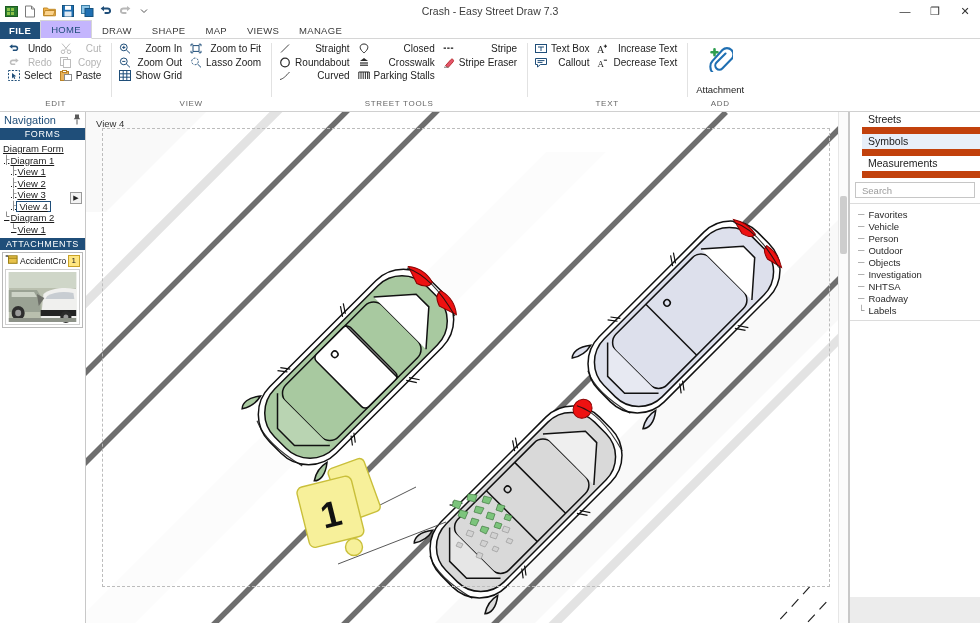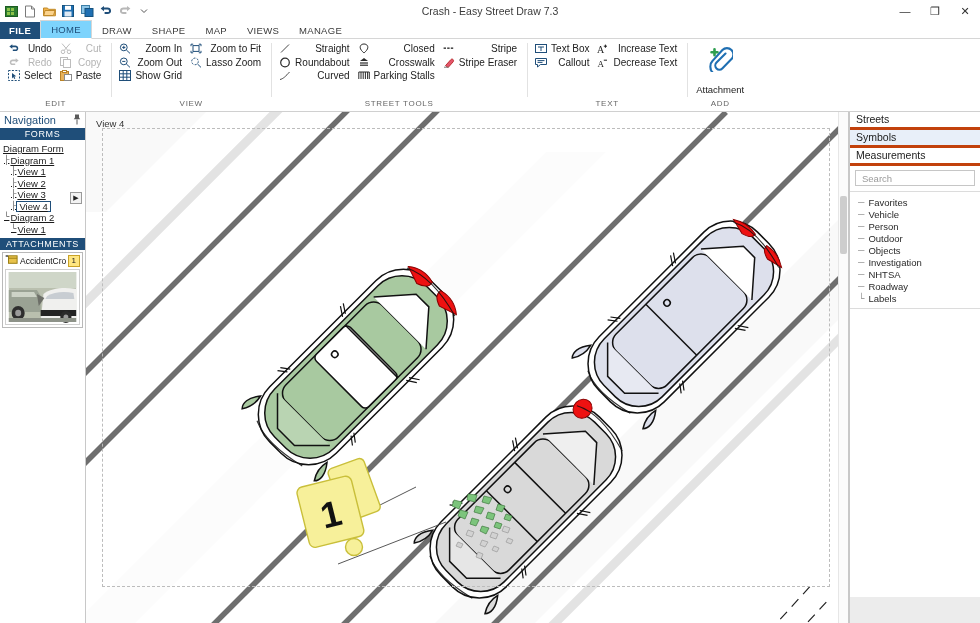--- a/index.html
+++ b/index.html
@@ -19,21 +19,21 @@
   .title-text{position:absolute;left:0;right:0;text-align:center;font-size:10.5px;color:#3b3b3b;pointer-events:none;}
   .wincontrols{margin-left:auto;display:flex;height:22px;}
   .wincontrols div{width:30px;height:22px;display:flex;align-items:center;justify-content:center;color:#333;font-size:11px;}
 
   
   .tabbar{height:17px;display:flex;align-items:flex-end;background:#fff;flex:0 0 17px;position:relative;}
   .tabbar:after{content:"";position:absolute;left:0;right:0;bottom:0;height:1px;background:#d6d6d6;}
   .tab-file{background:#1f4e79;color:#fff;font-size:9.5px;font-weight:bold;letter-spacing:.4px;
             height:17px;line-height:17px;padding:0 9px;z-index:2;}
   .tab{height:17px;line-height:17px;padding:0 10px;font-size:9.5px;color:#3a3a3a;letter-spacing:.3px;z-index:2;}
-  .tab.active{background:#7dd3fc;border:1px solid #d6d6d6;border-bottom:1px solid #fff;color:#1f4e79;}
+  .tab.active{background:#c4b5fd;border:1px solid #d6d6d6;border-bottom:1px solid #fff;color:#1f4e79;}
 
   
   .ribbon{height:72px;background:#fff;border-bottom:1px solid #d0d0d0;display:flex;flex:0 0 72px;position:relative;}
   .rgroup{display:flex;flex-direction:column;justify-content:space-between;position:relative;padding:3px 0 0 0;}
   .rgroup + .rgroup:before{content:"";position:absolute;left:0;top:4px;bottom:14px;width:1px;background:#e2e2e2;}
   .rgroup-label{text-align:center;font-size:8px;color:#666;letter-spacing:.7px;padding-bottom:3px;}
   .rrows{display:flex;padding:0 5px;}
   .rcol{display:flex;flex-direction:column;}
   .ritem{display:flex;align-items:center;gap:4px;height:13.5px;padding:0 5px 0 3px;font-size:10px;color:#222;white-space:nowrap;justify-content:space-between;}
   .ritem.dim{color:#b4b4b4;}
@@ -68,21 +68,21 @@
 
   
   .canvaswrap{flex:1;position:relative;background:#fff;border-right:1px solid #c8c8c8;overflow:hidden;min-width:0;}
   .view-label{position:absolute;left:10px;top:6px;font-size:9.5px;color:#333;z-index:5;}
   .page-bound{position:absolute;left:16px;top:16px;right:18px;bottom:36px;border:1px dashed #bcbcbc;}
   .vscroll{position:absolute;right:0;top:0;bottom:0;width:9px;background:#fbfbfb;border-left:1px solid #e6e6e6;}
   .vscroll .thumbbar{position:absolute;left:1px;right:1px;top:84px;height:58px;background:#cdcdcd;border-radius:2px;}
 
   
   .rightpanel{width:130px;flex:0 0 130px;background:#fff;display:flex;flex-direction:column;border-left:1px solid #c8c8c8;}
-  .acc-item{height:15px;line-height:15px;padding:0 6px;font-size:10.5px;color:#1b1b1b;border-bottom:3px solid #c2410c;background:#fff;}
+  .acc-item{height:15px;line-height:15px;padding:0 6px;font-size:10.5px;color:#1b1b1b;border-bottom:7px solid #c2410c;background:#fff;margin-left:12px;}
   .acc-item.active{background:#e8eff9;}
   .searchbox{margin:4px 5px 2px 5px;height:14px;border:1px solid #c6c6c6;background:#fff;display:flex;align-items:center;padding:0 4px;}
   .searchbox input{border:0;outline:0;width:100%;font-size:9.5px;color:#222;font-family:"Liberation Sans",sans-serif;background:transparent;}
   .searchbox input::placeholder{color:#9b9b9b;}
   .symtree{padding:4px 0 0 8px;border-top:1px solid #dcdcdc;margin-top:3px;}
   .symrow{display:flex;align-items:center;gap:4px;height:12px;font-size:9.5px;color:#2a2a2a;white-space:nowrap;}
   .symrow .sdash{color:#8a8a8a;font-size:9px;}
   .rp-filler{flex:1;background:#fff;border-top:1px solid #dcdcdc;margin-top:4px;}
   .rp-bottom{height:26px;background:#ececec;}
   .lp-bottom{flex:1;background:#fff;}

